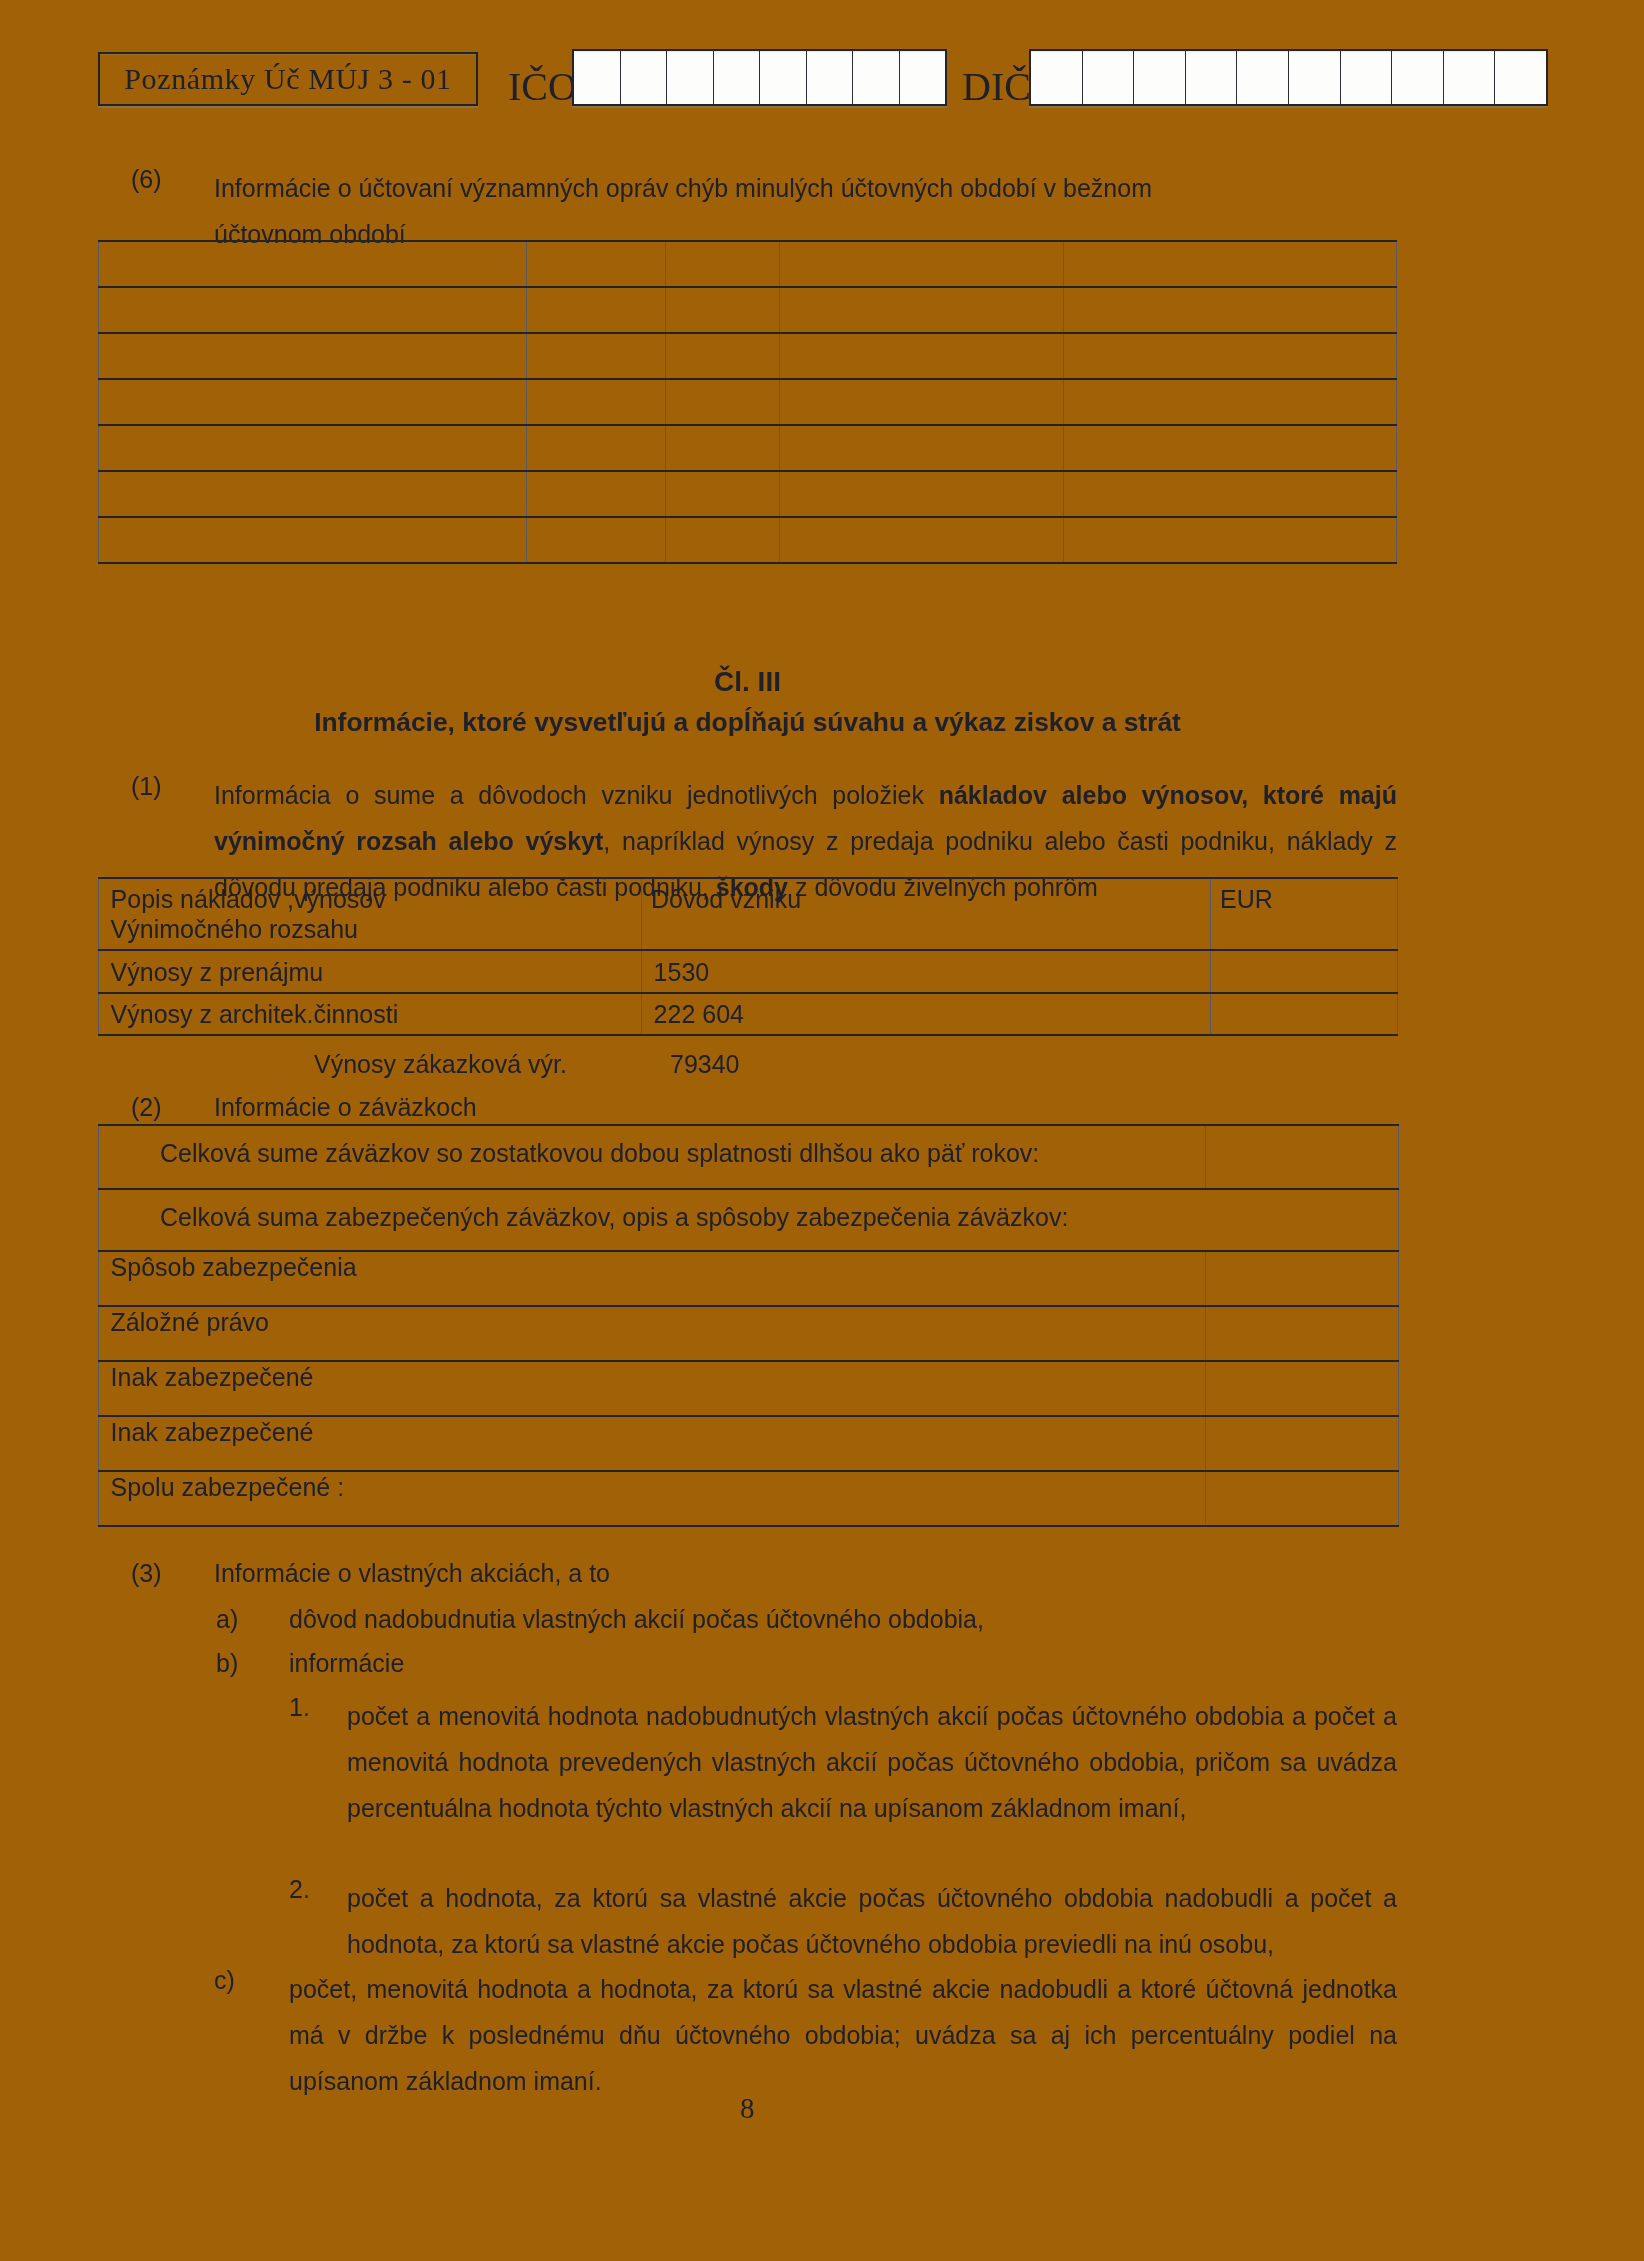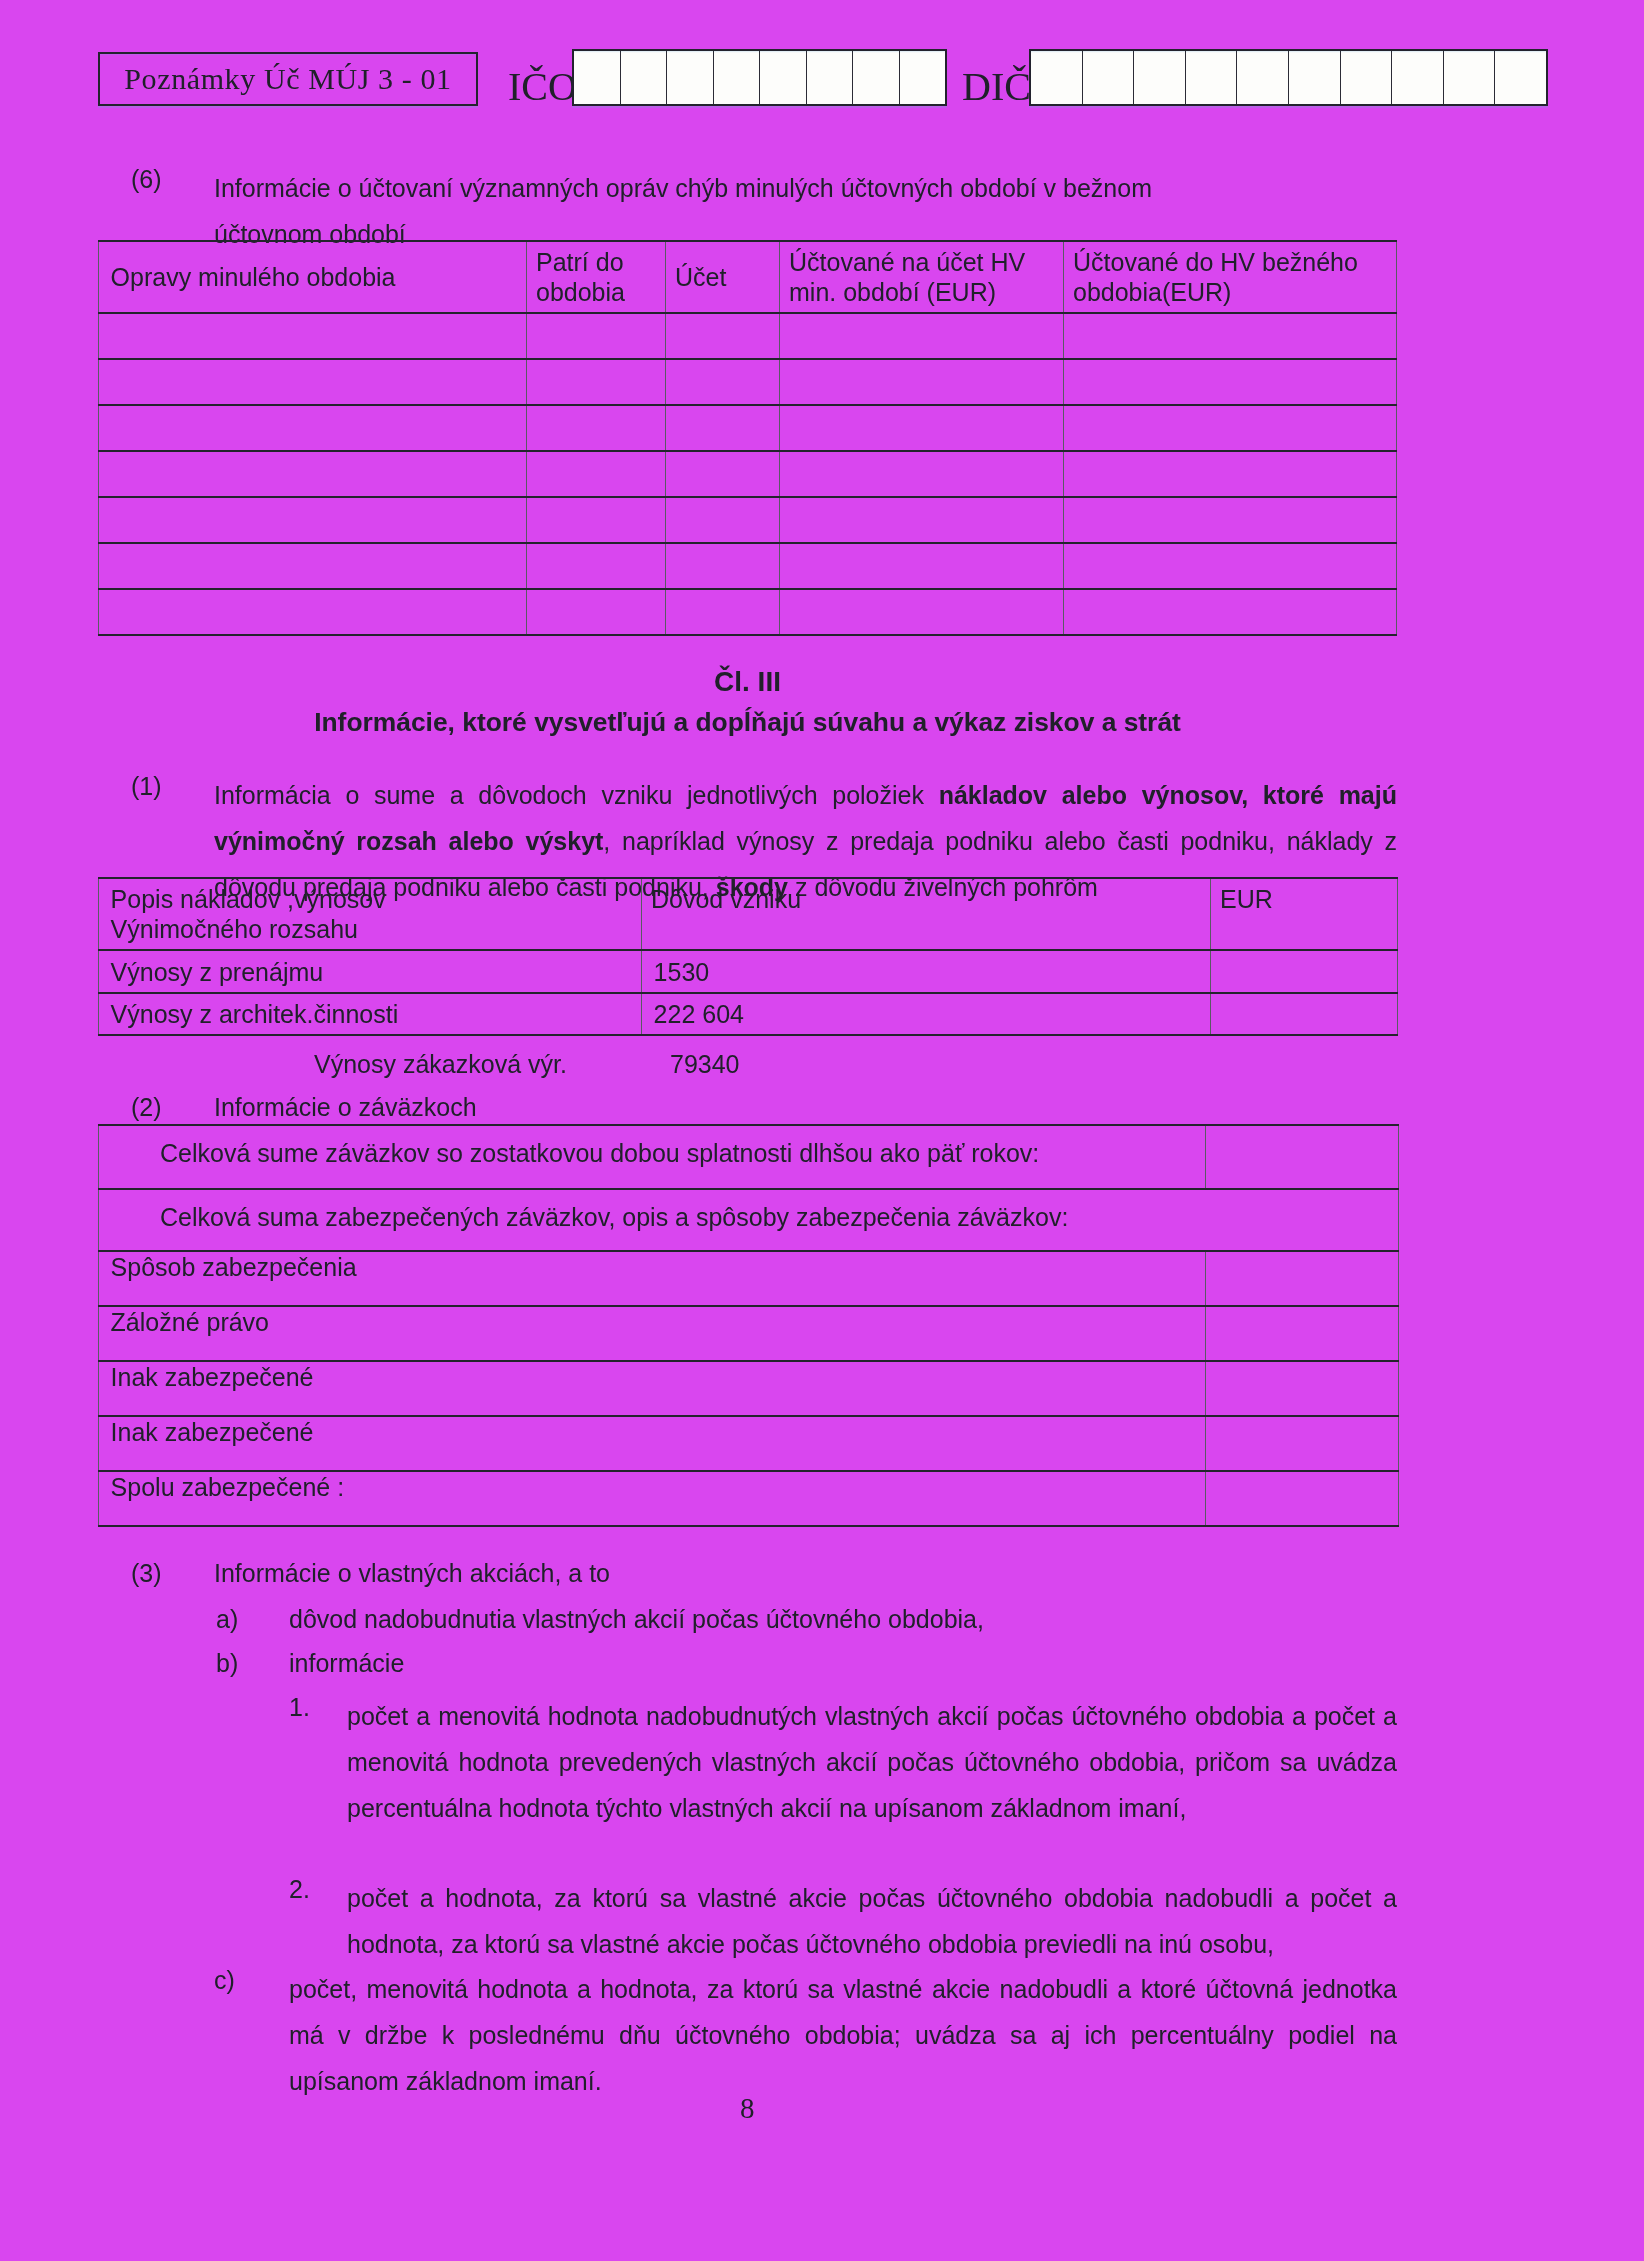--- a/index.html
+++ b/index.html
@@ -1,20 +1,20 @@
 <!DOCTYPE html>
 <html lang="sk" style="font-size:10.3px"><head>
 <meta charset="utf-8">
 <style>
   html,body{margin:0;padding:0;background:#d8d8d4;}
   .page{
     position:relative;
     width:1644px;height:2261px;
     margin:0 auto;
-    background:#d946ef;
+    background:#a16207;
     color:#20202a;
     font-family:"Liberation Sans", sans-serif;
     font-size:25px;
     overflow:hidden;
   }
   .abs{position:absolute;}
   .serif{font-family:"Liberation Serif", serif;}
   .b{font-weight:bold;}
   .just{text-align:justify;}
   .para{line-height:46px;}
@@ -104,27 +104,20 @@
   <div class="abs" style="left:98px;top:240px;width:1299px;">
     <table class="tbl t6">
       <colgroup>
         <col style="width:428px">
           <col style="width:139px">
           <col style="width:114px">
         <col style="width:284px">
           <col style="width:333px">
       </colgroup>
       <tbody>
-        <tr class="hdr">
-          <td style="padding-left:11.6px;">Opravy minulého obdobia</td>
-          <td>Patrí do obdobia</td>
-          <td>Účet</td>
-          <td>Účtované na účet HV min. období (EUR)</td>
-          <td>Účtované do HV bežného obdobia(EUR)</td>
-        </tr>
       <tr class="empty-row">
             <td></td>
             <td></td>
             <td></td>
             <td></td>
             <td></td>
           </tr>
           <tr class="empty-row">
             <td></td>
             <td></td>

